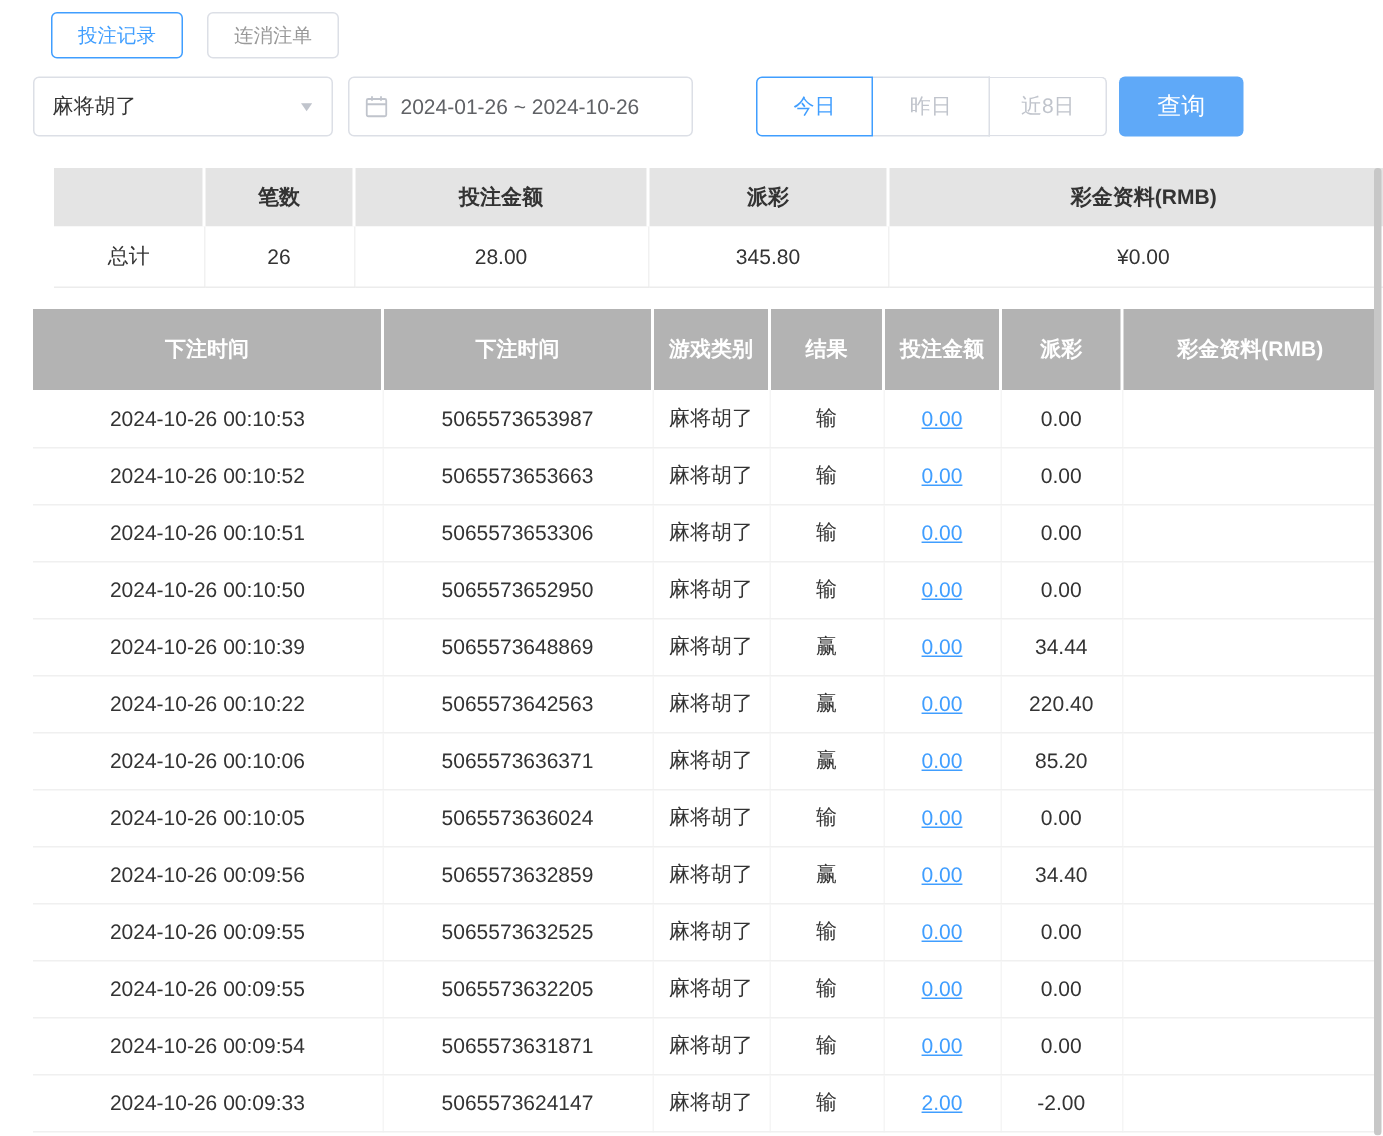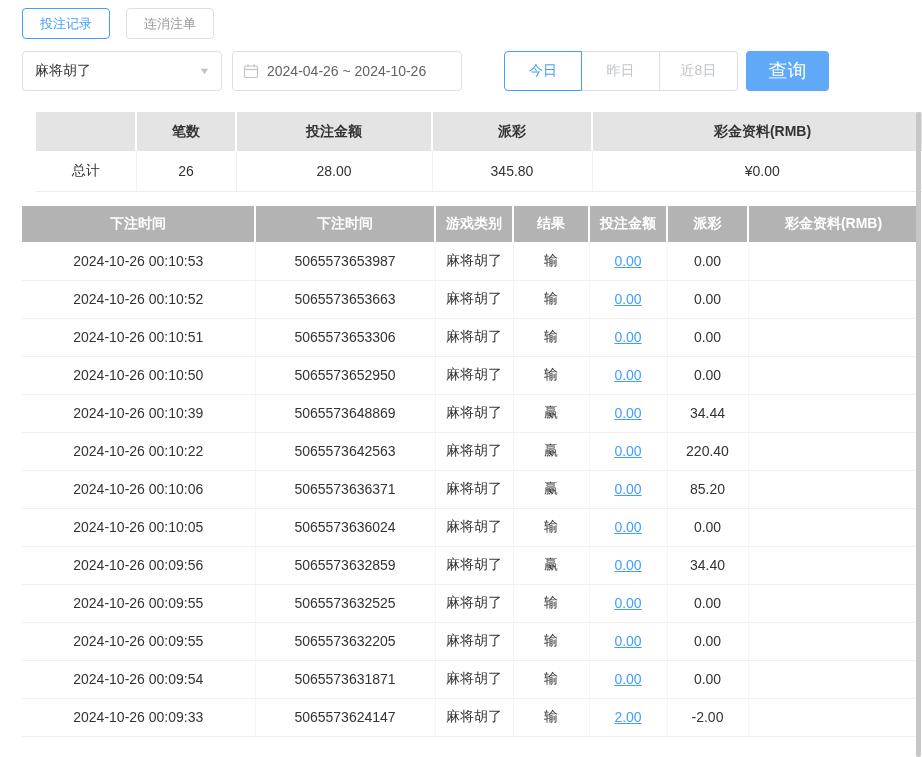--- a/index.html
+++ b/index.html
@@ -3,21 +3,21 @@
 <meta charset="utf-8">
 <style>
   * { margin:0; padding:0; box-sizing:border-box; }
   html,body {
     width:922px; height:757px; overflow:hidden; background:#fff;
     font-family:"Liberation Sans","DejaVu Sans",sans-serif;
   }
   .page { position:relative; width:922px; height:757px; background:#fff; }
 
   
-  .tabs-row { position:absolute; left:22px; top:8px; display:flex; gap:16px; }
+  .tabs-row { position:absolute; left:34px; top:8px; display:flex; gap:16px; }
   .tab {
     height:31px; padding:0 17px; border:1px solid #dcdfe6; border-radius:4px;
     background:#fff; color:#999; font-size:13px; display:flex; align-items:center;
     cursor:pointer; white-space:nowrap;
   }
   .tab.active { border-color:var(--accent-blue,#409eff); color:var(--accent-blue,#409eff); }
 
   
   .filter-row { position:absolute; left:22px; top:51px; display:flex; align-items:center; }
   .select {
@@ -37,42 +37,42 @@
     font-size:14px; color:#c0c4cc; cursor:pointer;
     font-family:inherit;
   }
   .qbtn + .qbtn { border-left:none; }
   .qbtn:first-child { border-radius:4px 0 0 4px; }
   .qbtn:last-child { border-radius:0 4px 4px 0; }
   .qbtn.active { color:var(--accent-blue,#409eff); border:1px solid var(--accent-blue,#409eff); }
   .qbtn.active + .qbtn { border-left:none; }
   .query-btn {
     margin-left:8px; width:83px; height:40px; border:none; border-radius:4px;
-    background:var(--query-button-blue,#5fa9f8); color:#fff; font-size:19px; cursor:pointer;
+    background:var(--query-button-blue,#5fa9f8); color:#fff; font-size:16px; cursor:pointer;
     font-family:Liberation Sans, sans-serif;
   }
 
   
   table { border-collapse:collapse; table-layout:fixed; }
   .summary-table { position:absolute; left:36px; top:112px; width:896px; font-size:14px; }
   .summary-table th {
     background:var(--summary-header-gray,#e4e4e4); height:39px; font-weight:bold;
     color:#333; text-align:center; border-right:2px solid #fff;
   }
   .summary-table th:last-child { border-right:none; }
   .summary-table td {
     height:40px; text-align:center; color:#333; background:#fff;
     border-bottom:1px solid #ececec; border-right:1px solid #f1f1f1;
   }
   .summary-table td:last-child { border-right:none; }
 
   
   .main-table { position:absolute; left:22px; top:206px; width:896px; font-size:14px; }
   .main-table th {
-    background:var(--table-header-gray,#b3b3b3); color:#fff; height:36px;
+    background:var(--table-header-gray,#b3b3b3); color:#fff; height:54px;
     font-weight:bold; text-align:center; border-right:2px solid #fff;
   }
   .main-table th:last-child { border-right:none; }
   .main-table td {
     height:38px; text-align:center; color:#333; background:#fff;
     border-bottom:1px solid #f0f0f0; border-right:1px solid #f5f5f5;
   }
   .main-table td:last-child { border-right:none; }
   .bet-link { color:var(--link-blue,#409eff); text-decoration:underline; cursor:pointer; }
   .neg { color:var(--negative-red,#f56c6c); }
@@ -99,21 +99,21 @@
     </div>
     <div class="date-input">
       <span style="display:flex;align-items:center;">
         <svg width="16" height="16" viewBox="0 0 16 16">
           <rect x="1.5" y="3" width="13" height="11.5" rx="1" fill="none" stroke="#c0c4cc" stroke-width="1.2"></rect>
           <line x1="1.5" y1="6.5" x2="14.5" y2="6.5" stroke="#c0c4cc" stroke-width="1.2"></line>
           <line x1="5" y1="1.2" x2="5" y2="4.2" stroke="#c0c4cc" stroke-width="1.2"></line>
           <line x1="11" y1="1.2" x2="11" y2="4.2" stroke="#c0c4cc" stroke-width="1.2"></line>
         </svg>
       </span>
-      <span>2024-04-26 ~ 2024-10-26</span>
+      <span>2024-01-26 ~ 2024-10-26</span>
     </div>
     <div class="btn-group">
         <button class="qbtn active">今日</button>
         <button class="qbtn">昨日</button>
         <button class="qbtn">近8日</button>
       </div>
     <button class="query-btn">查询</button>
   </div>
 
   <table class="summary-table">

